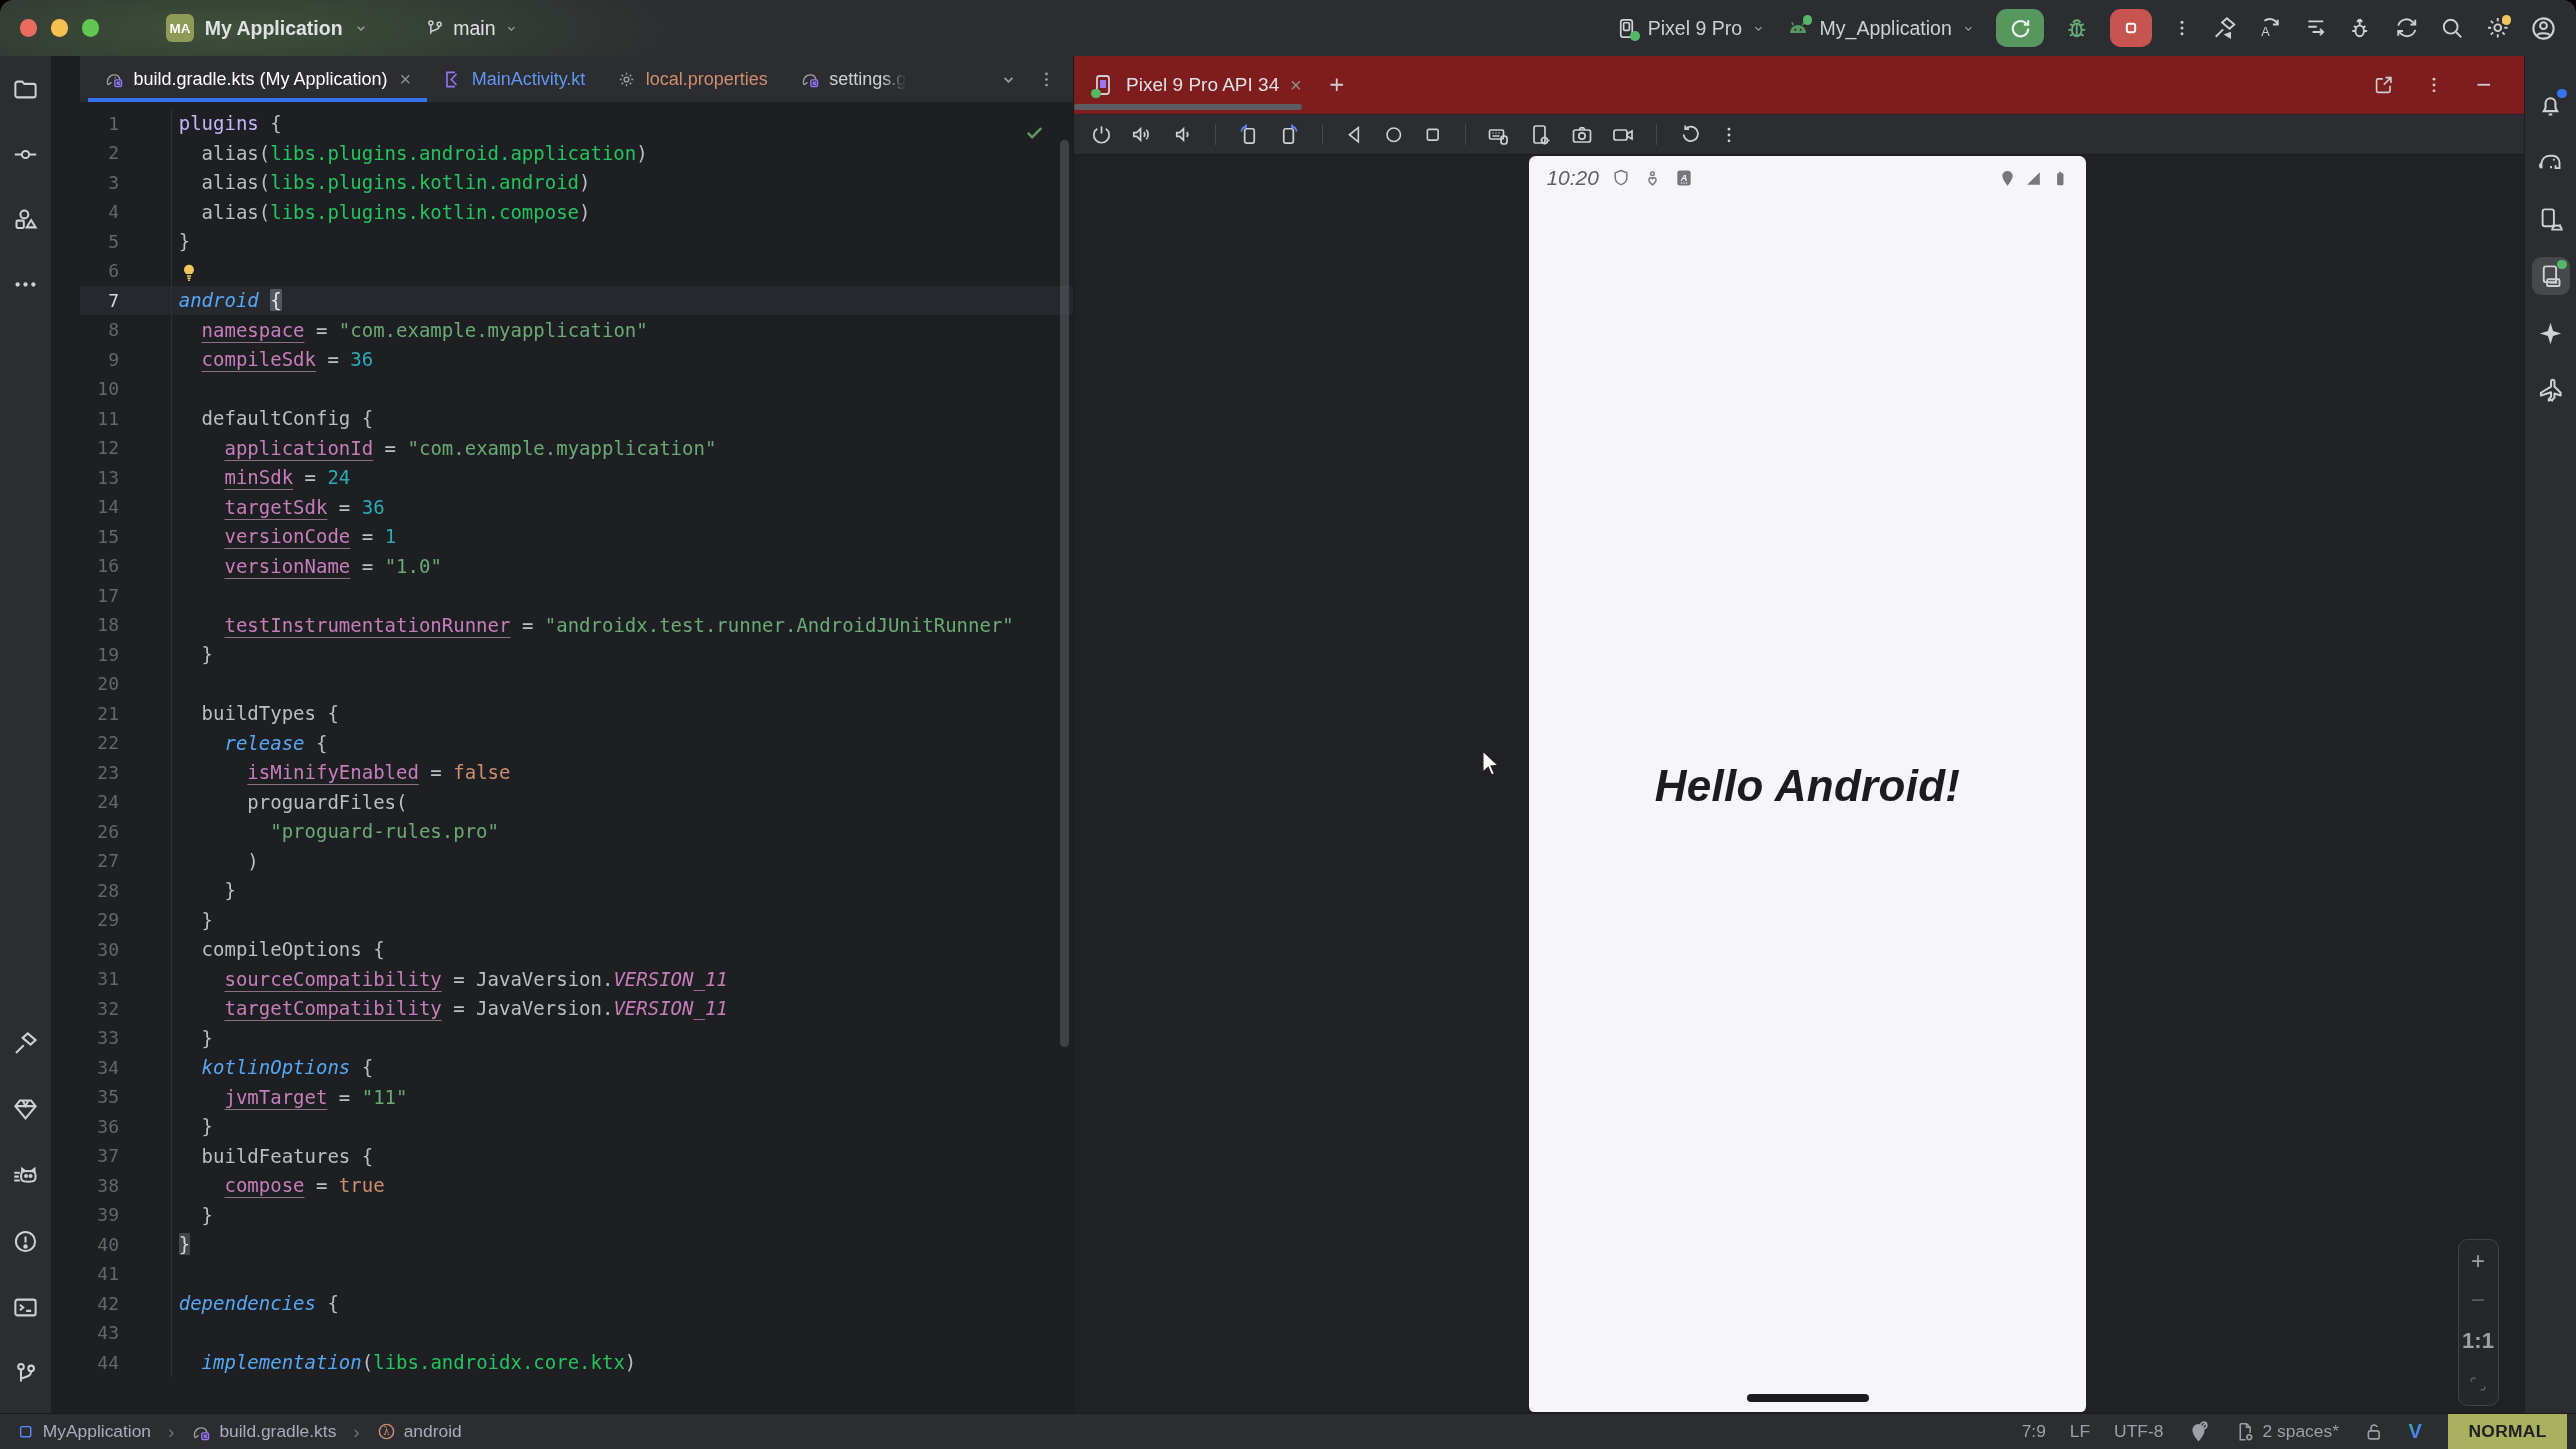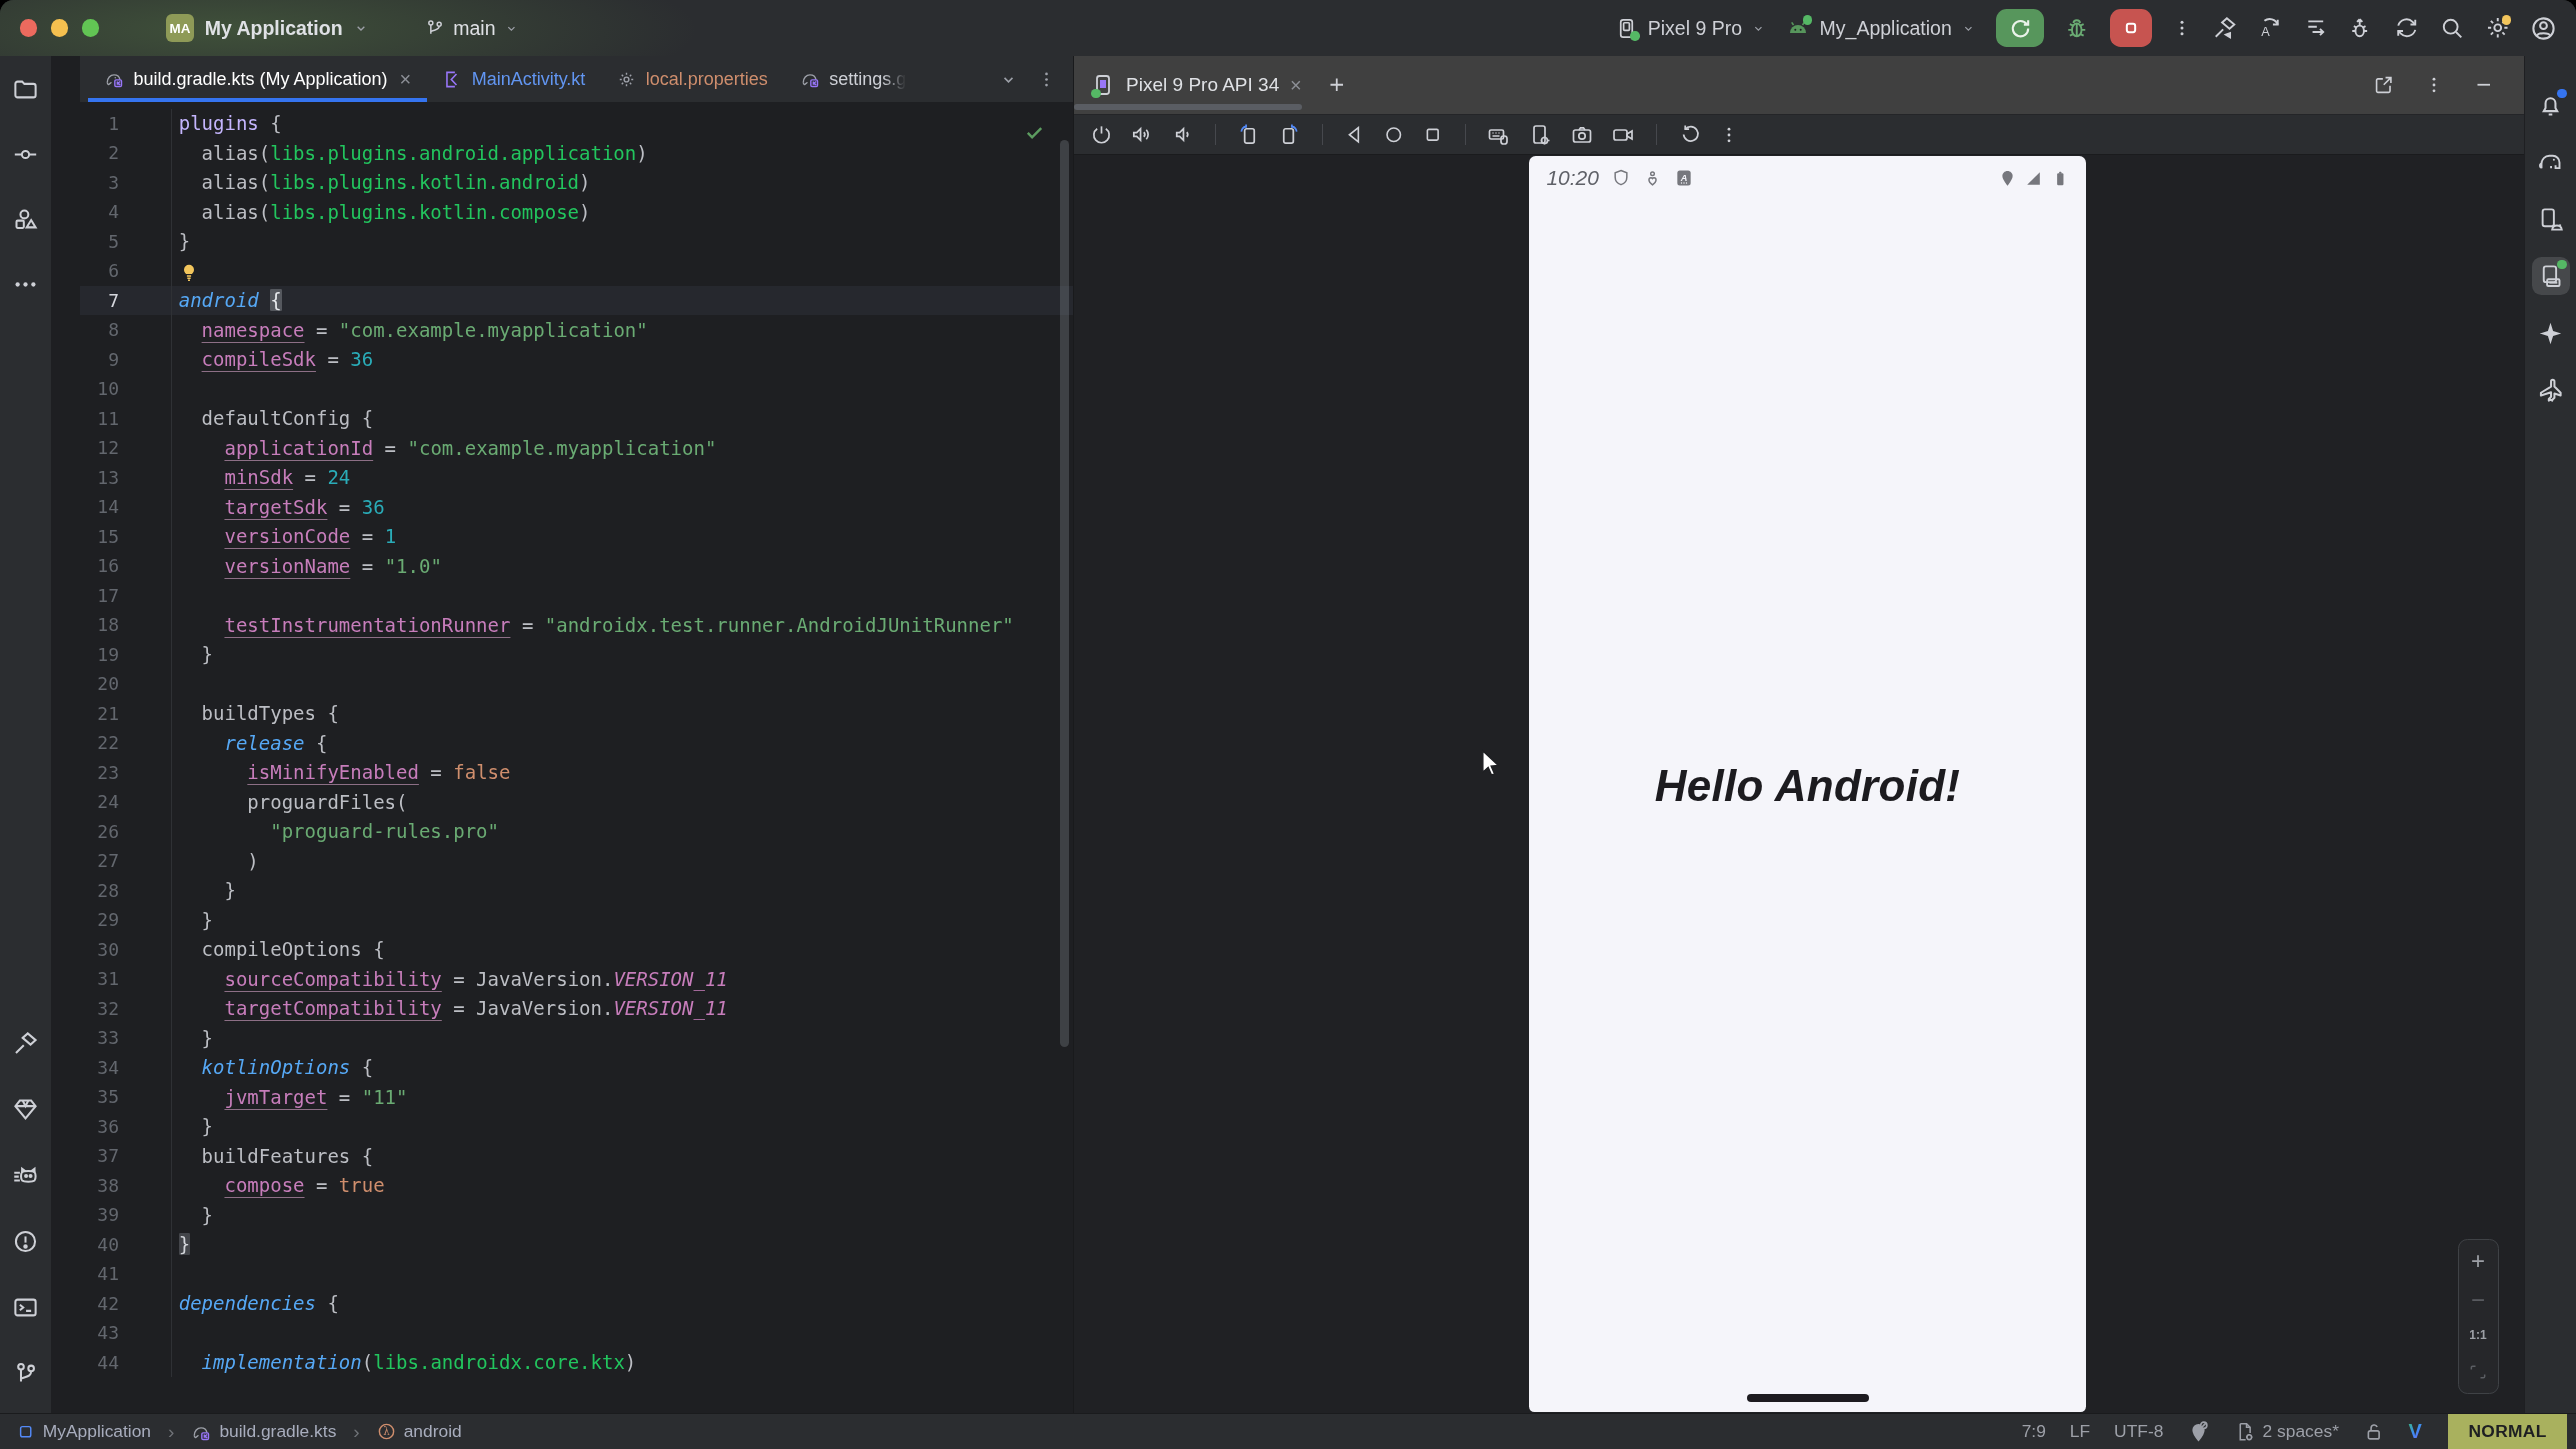--- a/index.html
+++ b/index.html
@@ -60,40 +60,40 @@
   .tk-b{color:#cf8e6d;}
   .tk-ci{color:#c77dbb;font-style:italic;}
   .tk-cur{background:#55585e;color:#e8eaed;border-radius:1.3px;}
   .tk-hl{background:#43454a;color:#d3d5da;border-radius:1.3px;}
   .bulb{margin-right:5.4px;transform:translateY(1.3px);}
   .insp-check{position:absolute;top:19px;right:27px;}
   .ed-scrollbar{position:absolute;right:4px;top:38px;width:8.7px;height:907px;border-radius:4.7px;background:rgba(131,136,143,.32);}
 
   
   .device-pane{flex:1;display:flex;flex-direction:column;background:#202124;border-left:1.3px solid #191a1c;min-width:0;}
-  .d-tabbar{height:58px;flex:none;background:#404040;display:flex;align-items:center;position:relative;color:#dfe1e5;font-size:19px;}
+  .d-tabbar{height:58px;flex:none;background:#7f1d1d;display:flex;align-items:center;position:relative;color:#dfe1e5;font-size:19px;}
   .d-tab{display:flex;align-items:center;gap:10.7px;padding:0 13.4px 0 17.4px;}
   .d-tab .close{color:#8c8f96;font-size:20px;}
   .d-plus{color:#ced0d6;margin-left:10.7px;}
   .d-scroll{position:absolute;left:0;bottom:4px;width:228px;height:6px;border-radius:3.4px;background:#5a5d63;}
   .d-tab-tools{margin-left:auto;display:flex;align-items:center;gap:29.5px;padding-right:29.5px;color:#ced0d6;}
   .d-toolbar{height:39px;flex:none;background:#2b2d30;border-top:0.7px solid #242528;border-bottom:0.7px solid #1a1b1d;display:flex;align-items:center;gap:17.4px;padding-left:16px;color:#ced0d6;}
   .d-sep{width:0.7px;height:21.5px;background:#46484d;margin:0 4px;}
   .d-content{flex:1;position:relative;min-height:0;}
 
   .phone{position:absolute;left:455px;top:1.3px;width:557px;height:1256px;background:#f5f5fa;border-radius:6.7px 6.7px 5.4px 5.4px;overflow:hidden;font-style:italic;}
   .p-status{height:44px;display:flex;align-items:center;padding:0 17.4px;color:#5f6168;gap:12px;}
   .p-time{font-size:21px;}
   .p-status .right{margin-left:auto;display:flex;align-items:center;gap:6.7px;}
   .hello{position:absolute;top:605px;left:0;width:100%;text-align:center;font-size:44px;font-weight:700;color:#1c1b1f;letter-spacing:0.3px;}
   .pill{position:absolute;bottom:10.7px;left:50%;transform:translateX(-50%);width:122px;height:7.4px;border-radius:4px;background:#1d1b20;}
 
   .zoomctl{position:absolute;right:25.5px;top:1084px;width:39px;border:0.7px solid #3f4246;border-radius:9.4px;background:rgba(43,45,48,.5);display:flex;flex-direction:column;align-items:center;padding:10.7px 0;gap:20px;color:#9da0a6;}
   .zoomctl .dim{color:#5b5e63;}
-  .zoom-11{font-size:12px;font-weight:700;}
+  .zoom-11{font-size:22px;font-weight:700;}
   .cursor{position:absolute;left:405px;top:594px;}
 
   
   .statusbar{height:35px;flex:none;background:#2b2d30;border-top:0.7px solid #1a1b1d;display:flex;align-items:center;color:#9da0a8;font-size:17.4px;padding-left:17.4px;}
   .crumbs{display:flex;align-items:center;gap:17px;}
   .crumb{display:flex;align-items:center;gap:8px;color:#a8adbd;}
   .crumb-sep{color:#6f7277;font-size:19px;}
   .sb-right{margin-left:auto;display:flex;align-items:center;gap:24px;height:100%;}
   .vimv{font-size:20px;font-weight:700;background:linear-gradient(135deg,#35c06f,#3f8cf3,#7b5df0);-webkit-background-clip:text;background-clip:text;color:transparent;}
   .mode-badge{height:100%;display:flex;align-items:center;padding:0 20px;background:#a9b15e;color:#1e1f22;font-weight:600;letter-spacing:0.3px;margin-left:2.7px;margin-right:9.4px;}

